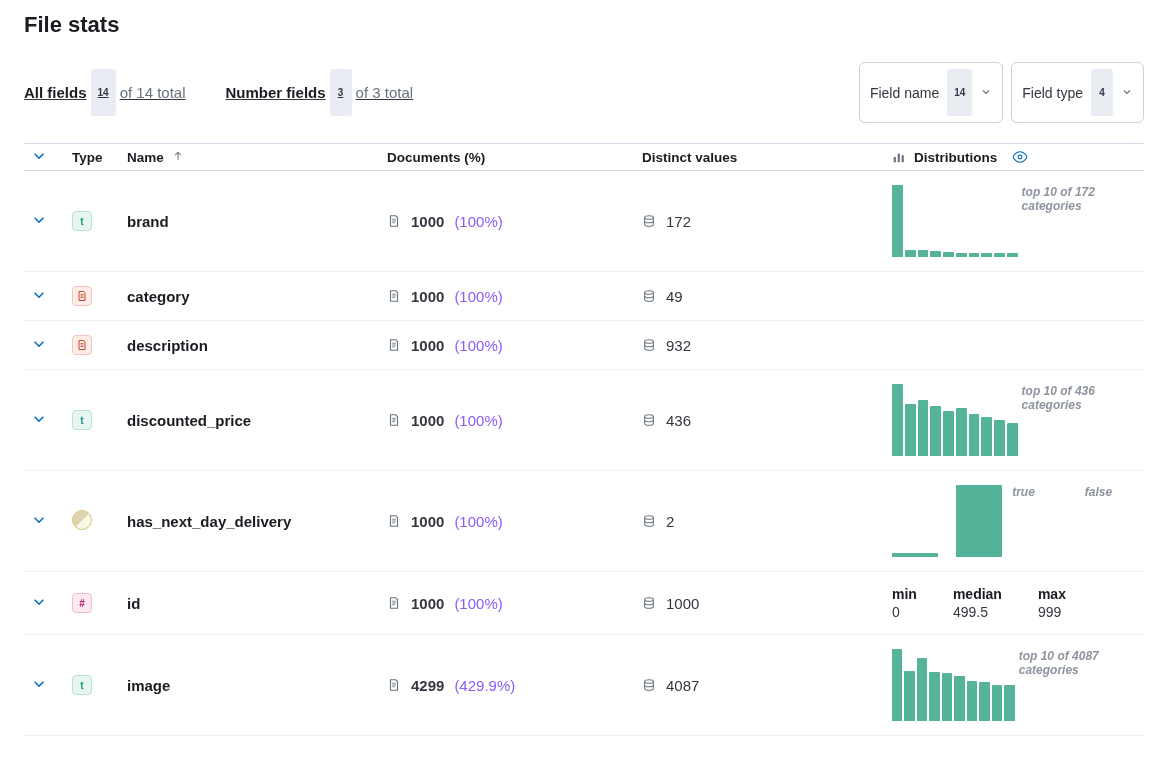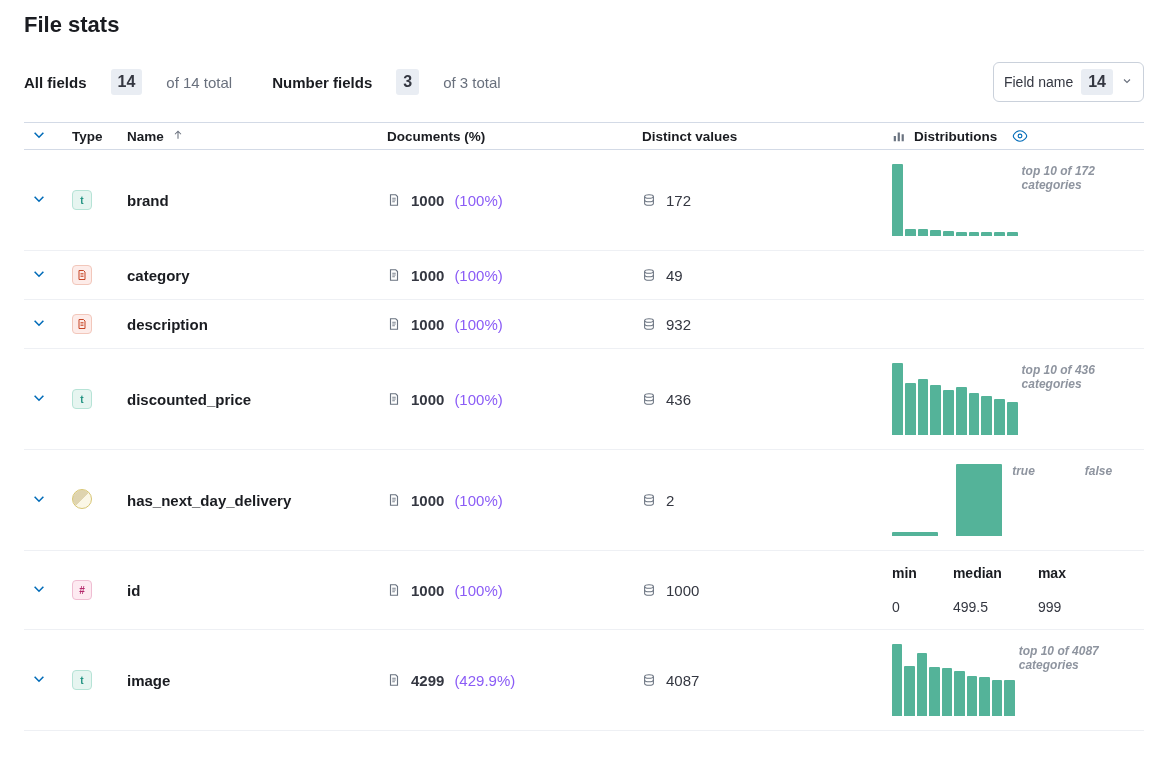--- a/index.html
+++ b/index.html
@@ -17,29 +17,29 @@
   color: #1a1c21;
   padding: 12px 0 16px 0;
 }
 .toolbar {
   display: flex;
   align-items: center;
   justify-content: space-between;
   padding: 8px 0 20px 0;
 }
 .toolbar-left { display: flex; align-items: center; gap: 40px; }
-.stat-group { display: flex; align-items: center; gap: 24px; }
+.stat-group { display: flex; align-items: center; gap: 4px; text-decoration: underline; }
 .stat-label { font-weight: 700; font-size: 15px; color: #1a1c21; }
 .count-badge {
   background: #e9edf3;
   color: #343741;
-  font-size: 16px;
+  font-size: 10px;
   font-weight: 600;
   border-radius: 3px;
-  padding: 4px 7px;
+  padding: 18px 7px;
   min-width: 22px;
   text-align: center;
 }
 .stat-suffix { color: #69707d; font-size: 15px; }
 .toolbar-right { display: flex; gap: 8px; }
 .filter-btn {
   display: flex;
   align-items: center;
   gap: 8px;
   border: 1px solid #cad1db;
@@ -104,21 +104,21 @@
 .eye-icon { color:#006bb8; display:inline-flex; margin-left: 6px; }
 
 .spark-wrap { display:flex; flex-direction:row; gap:4px;font-weight:bold; }
 .spark { display:flex; align-items:flex-end; gap:2px; height:72px; width:150px; }
 .spark .bar { background:#54b399; flex:1; border-radius:1px 1px 0 0; min-height:3px; }
 .spark-caption { font-size:12px; font-style:italic; color:#8e949f; }
 .spark-labels { display:flex; justify-content:space-around; font-size:12px; font-style:italic; color:#8e949f; width:150px; gap:40px;}
 .spark-labels span{ flex:1; text-align:center;}
 
 .stats-row { display:flex; gap:36px; }
-.stats-row .stat { display:flex; flex-direction:column; gap:18px; }
+.stats-row .stat { display:flex; flex-direction:column; gap:2px; }
 .stats-row .stat .k { font-size:14px; font-weight:700; color:#1a1c21; }
 .stats-row .stat .v { font-size:14px; color:#343741; }
 
 th .th-flex{display:flex;align-items:center;gap:4px;}
 </style>
 </head>
 <body>
 
 <div class="header-title">File stats</div>
 
@@ -132,20 +132,29 @@
     <div class="stat-group">
       <span class="stat-label">Number fields</span>
       <span class="count-badge">3</span>
       <span class="stat-suffix">of 3 total</span>
     </div>
   </div>
   <div class="toolbar-right">
     <button class="filter-btn">
       <span class="lbl">Field name</span>
       <span class="count-badge">14</span>
+      <span class="chevron">
+        <svg width="12" height="12" viewBox="0 0 16 16">
+            <path d="M4 6l4 4 4-4" fill="none" stroke="currentColor" stroke-width="1.5"></path>
+          </svg>
+      </span>
+    </button>
+    <button class="filter-btn">
+      <span class="lbl">Field type</span>
+      <span class="count-badge">4</span>
       <span class="chevron">
         <svg width="12" height="12" viewBox="0 0 16 16">
             <path d="M4 6l4 4 4-4" fill="none" stroke="currentColor" stroke-width="1.5"></path>
           </svg>
       </span>
     </button>
   </div>
 </div>
 
 <table class="table">

